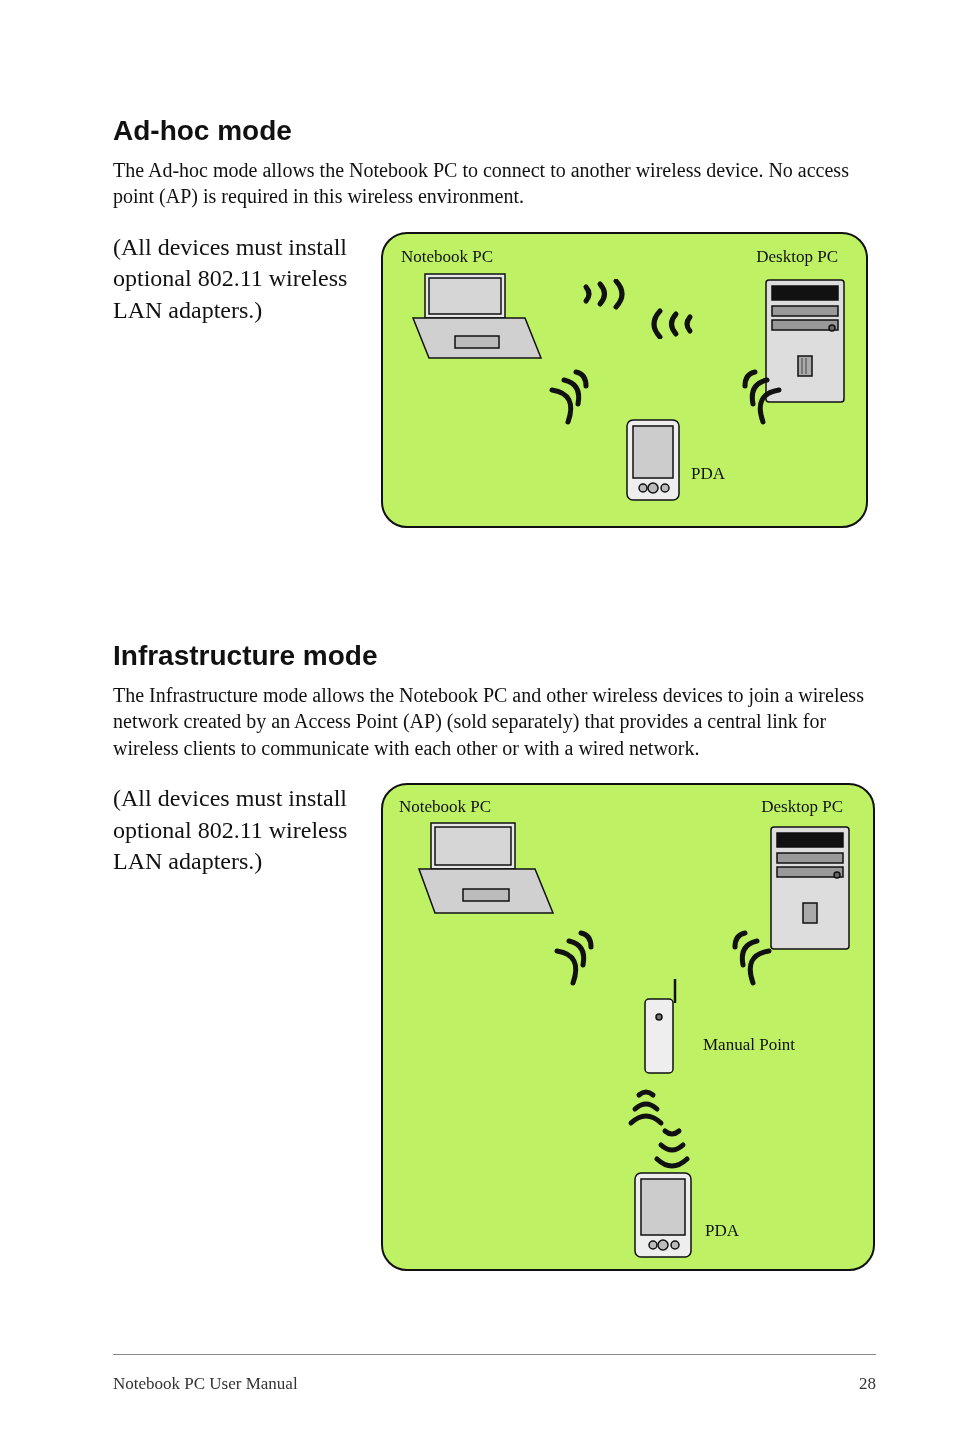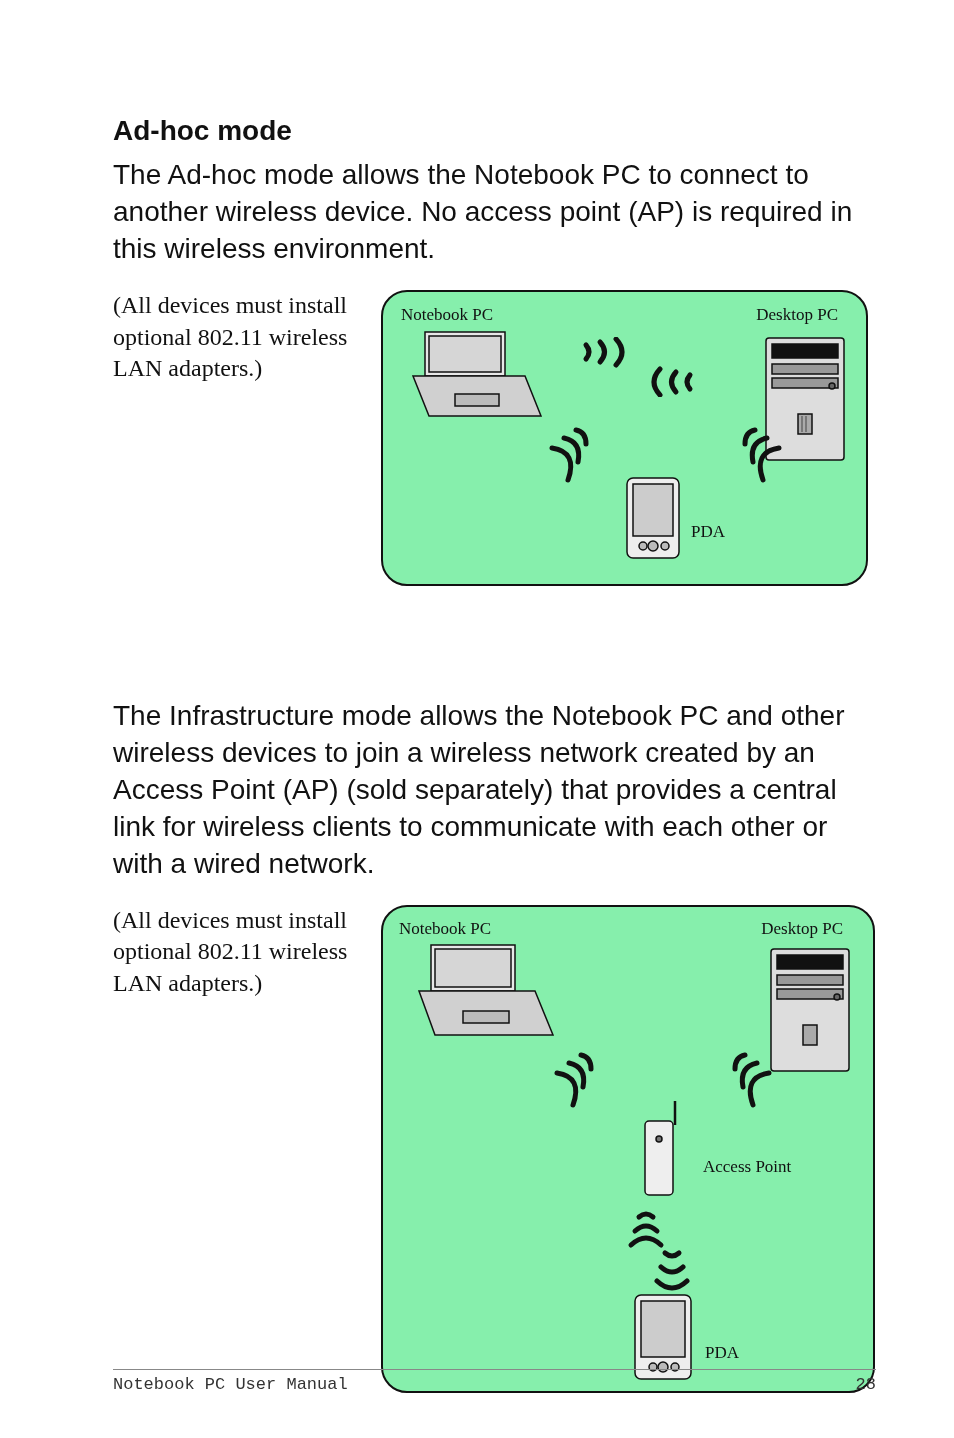--- a/index.html
+++ b/index.html
@@ -12,63 +12,63 @@
     position: relative;
     padding: 115px 78px 0 113px;
   }
   h2 {
     font-size: 28px;
     font-weight: bold;
     margin-bottom: 10px;
     font-family: Liberation Sans, sans-serif;
   }
   p.desc {
-    font-size: 28px;
+    font-size: 20px;
     line-height: 1.32;
     margin-bottom: 22px;
-    font-family: Liberation Sans, sans-serif;
+    font-family: Liberation Serif, serif;
   }
   .row {
     display: flex;
     align-items: flex-start;
   }
   .sidecol {
     width: 268px;
     font-size: 24px;
     line-height: 1.32;
     font-family: Georgia, serif;
   }
   .diagram-box {
     border: 2.5px solid #111;
     border-radius: 26px;
     position: relative;
-    background: #86efac;
+    background: #bef264;
     padding-left: 10px;
   }
   .diag1 { width: 487px; height: 296px; }
   .diag2 { width: 494px; height: 488px; }
   .label {
     position: absolute;
     font-family: Georgia, serif;
     font-size: 17px;
     color: #111;
   }
   svg.device { position: absolute; }
   .second-section { margin-top: 112px; }
   .footer {
     position: absolute;
     bottom: 44px;
     left: 113px;
     right: 78px;
     border-top: 1px solid #888;
-    padding-top: 5px;
+    padding-top: 19px;
     display: flex;
     justify-content: space-between;
     font-size: 17px;
-    font-family: Liberation Mono, monospace;
+    font-family: Liberation Serif, serif;
     color: #333;
   }
 </style>
 </head>
 <body>
 
 <h2>Ad-hoc mode</h2>
 <p class="desc">The Ad-hoc mode allows the Notebook PC to connect to another wireless device. No access point (AP) is required in this wireless environment.</p>
 
 <div class="row">
@@ -133,28 +133,29 @@
       <g stroke="#111" fill="none" stroke-width="5" stroke-linecap="round">
         <path d="M52 8 Q42 10 42 22"></path>
         <path d="M64 16 Q46 20 50 40"></path>
         <path d="M76 26 Q50 30 60 58"></path>
       </g>
     </svg>
   </div>
 </div>
 
 <div class="second-section">
+  <h2>Infrastructure mode</h2>
   <p class="desc">The Infrastructure mode allows the Notebook PC and other wireless devices to join a wireless network created by an Access Point (AP) (sold separately) that provides a central link for wireless clients to communicate with each other or with a wired network.</p>
 
   <div class="row">
     <div class="sidecol">(All devices must install optional 802.11 wireless LAN adapters.)</div>
     <div class="diagram-box diag2">
       <span class="label" style="left:16px; top:12px;">Notebook PC</span>
       <span class="label" style="right:30px; top:12px;">Desktop PC</span>
-      <span class="label" style="left:320px; top:250px;">Access Point</span>
+      <span class="label" style="left:320px; top:250px;">Manual Point</span>
       <span class="label" style="left:322px; top:436px;">PDA</span>
 
       <svg class="device" style="left:28px; top:34px;" width="150" height="108" viewBox="0 0 150 108">
         <g stroke="#111" fill="#fff" stroke-width="1.5">
           <path d="M20 4 L104 4 L104 50 L20 50 Z" fill="#e8e8e8"></path>
           <rect x="24" y="8" width="76" height="38" fill="#d6d6d6"></rect>
           <path d="M8 50 L124 50 L142 94 L24 94 Z" fill="#d0d0d0"></path>
           <rect x="52" y="70" width="46" height="12" fill="#bbb"></rect>
         </g>
       </svg>

